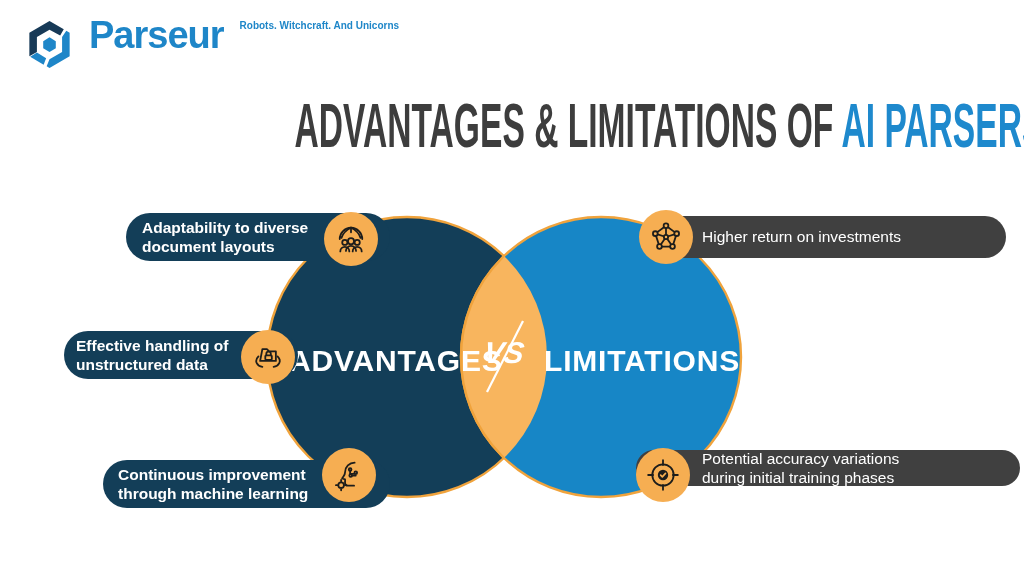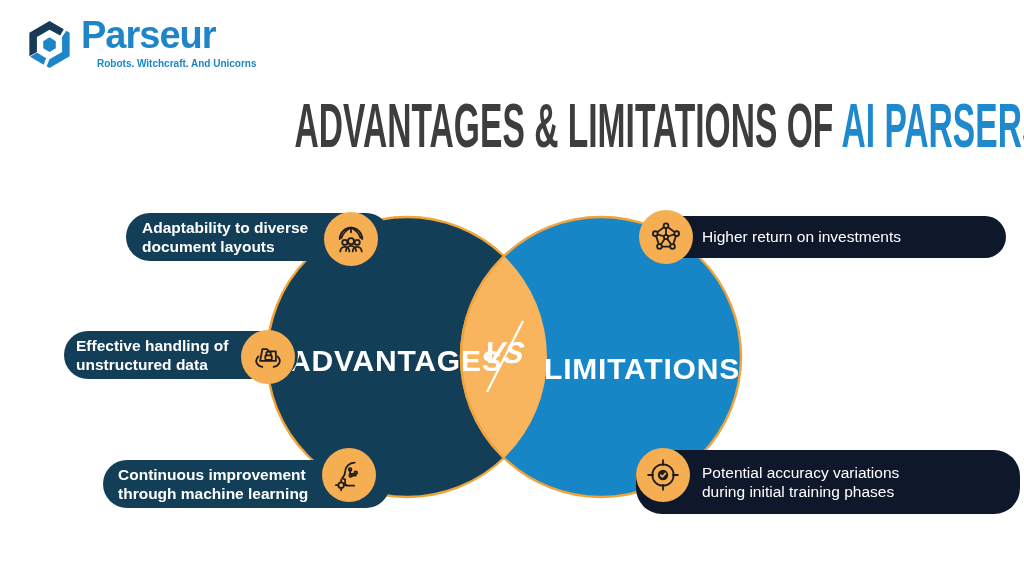--- a/index.html
+++ b/index.html
@@ -3,51 +3,51 @@
 <meta charset="utf-8">
 <style>
   html,body{margin:0;padding:0;background:#fff;}
   .stage{
     position:relative;width:1024px;height:576px;background:#ffffff;overflow:hidden;
     font-family:"Liberation Sans",sans-serif;
   }
   
   .logo{position:absolute;left:26px;top:16px;display:flex;align-items:flex-start;}
   .logo-mark{width:47px;height:57px;flex:0 0 auto;}
-  .brand-text{margin-left:8px;display:flex;flex-direction:column;}
+  .brand-text{margin-left:16px;display:flex;}
   .brand-name{font-size:38px;font-weight:800;color:#1e86c8;line-height:1;letter-spacing:-1px;}
   .brand-tagline{font-size:10px;font-weight:700;color:#1e86c8;letter-spacing:0;margin-top:4px;padding-left:16px;}
   
   .title-wrap{position:absolute;left:0;top:96px;width:1024px;text-align:center;white-space:nowrap;}
   .title-inner{
     display:inline-block;font-size:60px;font-weight:800;letter-spacing:0px;line-height:1;
     transform:scale(0.56,1.04);transform-origin:50% 50%;
   }
   .title-prefix{color:#3d3d3d;}
   .title-highlight{color:#1e89cd;}
   
   .venn-svg{position:absolute;left:0;top:0;}
   .circle-label{
     position:absolute;color:#ffffff;font-weight:800;font-size:30px;letter-spacing:0.8px;
     text-align:center;line-height:1;
   }
   .label-adv{left:289px;top:346px;width:180px;}
-  .label-lim{left:544px;top:354px;width:180px;}
+  .label-lim{left:544px;top:346px;width:180px;}
   .vs-label{
     position:absolute;left:478px;top:338px;width:52px;text-align:center;
     color:#ffffff;font-weight:800;font-style:italic;font-size:30px;line-height:1;
     transform:skewX(-8deg);
   }
   
   .pill{
     position:absolute;border-radius:26px;color:#ffffff;
     display:flex;align-items:center;font-size:15.5px;line-height:1.24;font-weight:500;
   }
   .pill-navy{background:#133e58;font-weight:bold;}
-  .pill-blue{background:#0f172a;}
+  .pill-blue{background:#404040;}
   .pill-text{display:block;}
   
   .icon-badge{
     position:absolute;width:54px;height:54px;border-radius:50%;background:#f6ae52;
     display:flex;align-items:center;justify-content:center;
   }
   .icon-badge svg{width:36px;height:36px;}
   .ic{stroke:#1d1d1b;stroke-width:1.6;fill:none;stroke-linecap:round;stroke-linejoin:round;}
 </style>
 </head>
@@ -102,21 +102,21 @@
   </div>
 
   <div class="pill pill-navy" style="left:103px;top:460px;width:272px;height:48px;padding-left:15px;">
     <span class="pill-text" style="width:205px;">Continuous improvement through machine learning</span>
   </div>
 
   <div class="pill pill-blue" style="left:644px;top:216px;width:304px;height:42px;padding-left:58px;">
     <span class="pill-text" style="width:240px;">Higher return on investments</span>
   </div>
 
-  <div class="pill pill-blue" style="left:636px;top:450px;width:318px;height:64px;padding-left:66px;">
+  <div class="pill pill-blue" style="left:636px;top:450px;width:318px;height:36px;padding-left:66px;">
     <span class="pill-text" style="width:244px;">Potential accuracy variations during initial training phases</span>
   </div>
 
   <div class="icon-badge" style="left:324px;top:212px;">
     <svg viewBox="0 0 32 32">
       <g class="ic">
         <path d="M6 16 A10 10 0 0 1 26 16"></path>
         <path d="M16 6 Q9.5 9 7.5 15"></path>
         <path d="M16 6 Q22.5 9 24.5 15"></path>
         <path d="M16 6 V10"></path>

